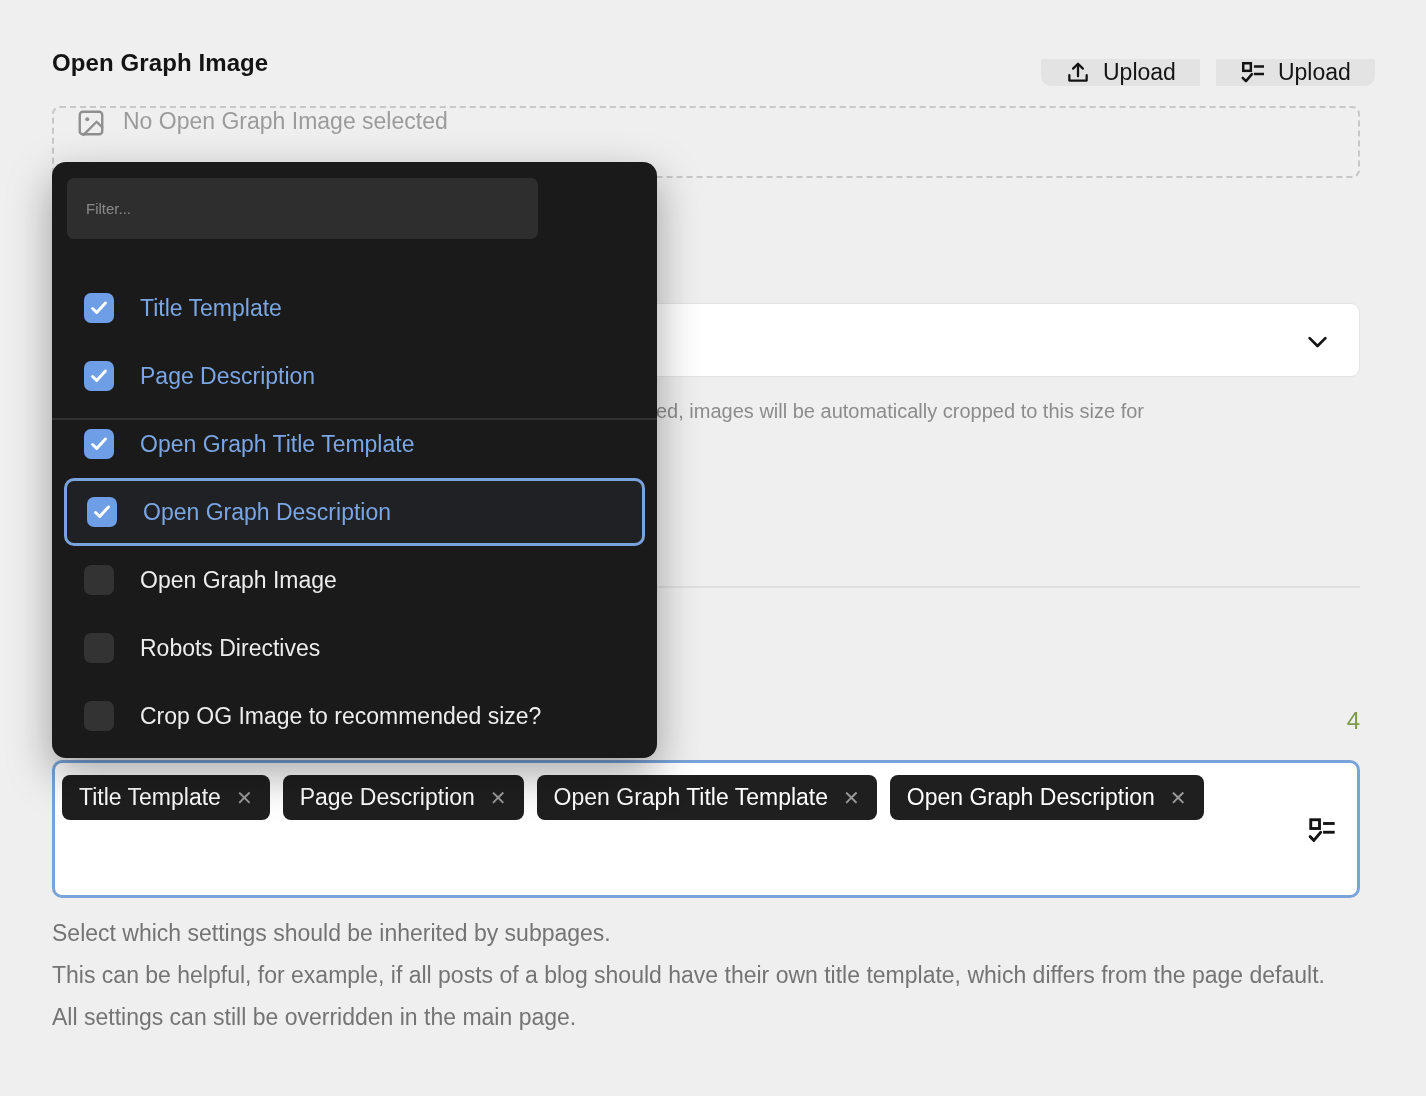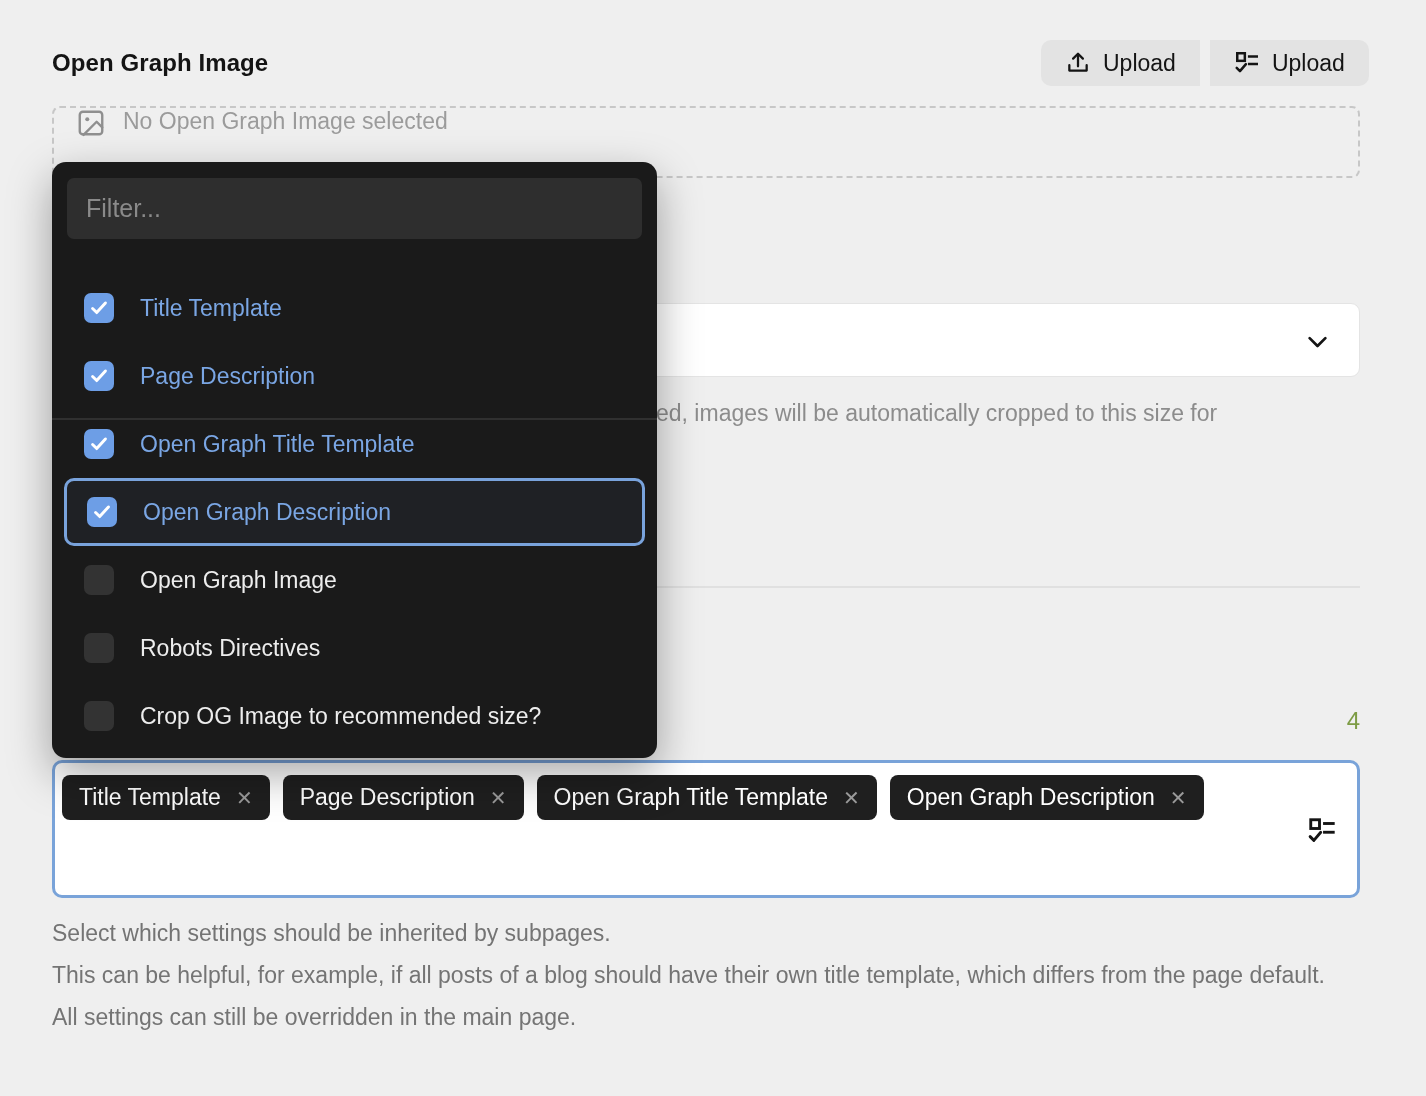--- a/index.html
+++ b/index.html
@@ -13,21 +13,21 @@
   }
   .stage{position:absolute;inset:0;}
 
   
   .field-title{
     position:absolute;left:52px;top:49px;
     font-size:24px;font-weight:700;color:#141414;letter-spacing:.1px;
   }
   .btn-group{
     position:absolute;left:1041px;top:40px;height:46px;
-    display:flex;gap:10px;border-radius:10px;overflow:hidden;
+    display:flex;gap:16px;border-radius:10px;overflow:hidden;align-items:flex-end;
   }
   .btn{
     display:flex;align-items:center;gap:12px;
     background:#e3e3e3;border:none;cursor:pointer;
     padding:0 24px;font-size:23px;font-weight:500;color:#141414;
     font-family:inherit;
   }
   .btn svg{display:block;}
 
   
@@ -40,21 +40,21 @@
 
   
   .size-select{
     position:absolute;left:52px;top:303px;width:1308px;height:74px;
     box-sizing:border-box;background:#ffffff;border:1px solid #e4e4e4;
     border-radius:9px;z-index:1;
   }
   .size-select .chevron{position:absolute;right:28px;top:24px;}
   .size-helper{
     position:absolute;left:656px;top:400px;z-index:0;
-    font-size:23px;color:#8c8c8c;white-space:nowrap;
+    font-size:20px;color:#8c8c8c;white-space:nowrap;
   }
 
   
   .section-divider{
     position:absolute;left:52px;top:586px;width:1308px;height:2px;
     background:#e0e0e0;z-index:0;
   }
   .count-badge{
     position:absolute;right:66px;top:707px;
     font-size:24px;font-weight:500;color:#7d9c45;z-index:1;
@@ -89,23 +89,23 @@
   }
   .help-text p{margin:0;}
 
   
   .dropdown{
     position:absolute;left:52px;top:162px;width:605px;height:596px;
     box-sizing:border-box;background:#1a1a1a;border-radius:14px;
     box-shadow:0 16px 44px rgba(0,0,0,.35);z-index:10;
   }
   .filter-input{
-    position:absolute;left:15px;top:16px;width:575px;height:61px;
+    position:absolute;left:15px;top:16px;width:471px;height:61px;
     box-sizing:border-box;background:#2e2e2e;border:none;border-radius:7px;
-    padding:0 19px;font-size:25px;color:#e6e6e6;font-family:inherit;
+    padding:0 19px;font-size:15px;color:#e6e6e6;font-family:inherit;
     outline:none;
   }
   .filter-input::placeholder{color:#8a8a8a;opacity:1;}
   .dropdown-divider{
     position:absolute;left:0;top:256px;width:100%;height:2px;background:#303030;
   }
   .options{
     position:absolute;left:0;top:112px;width:100%;
     display:flex;flex-direction:column;
   }

